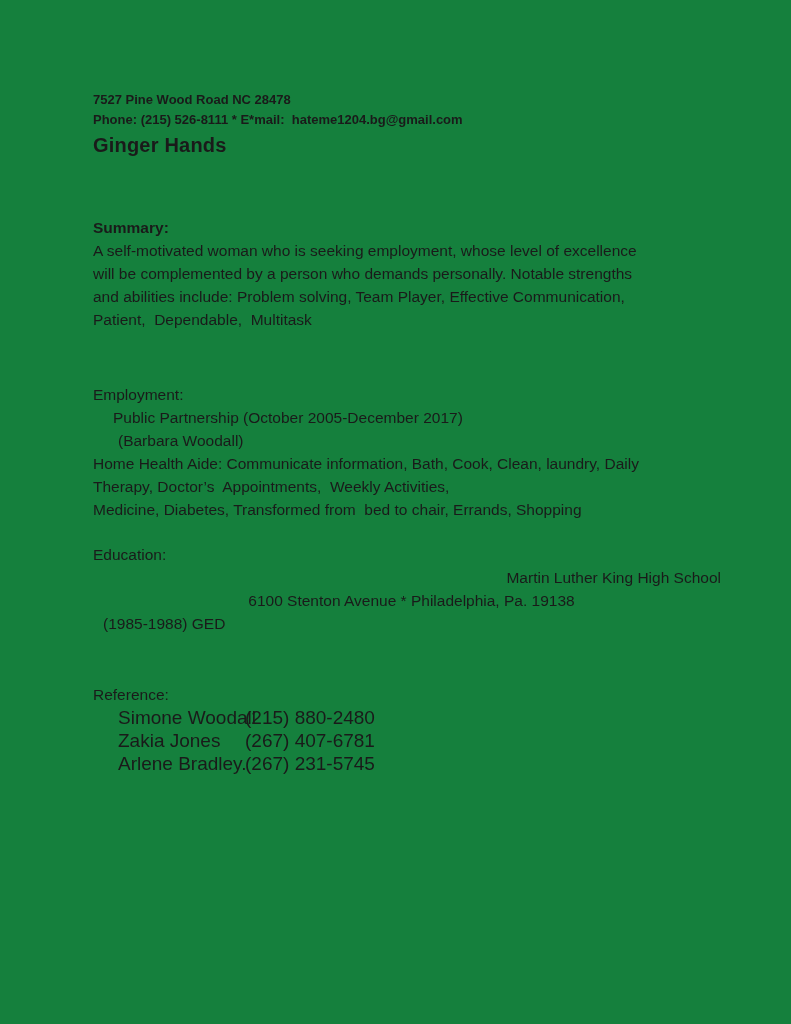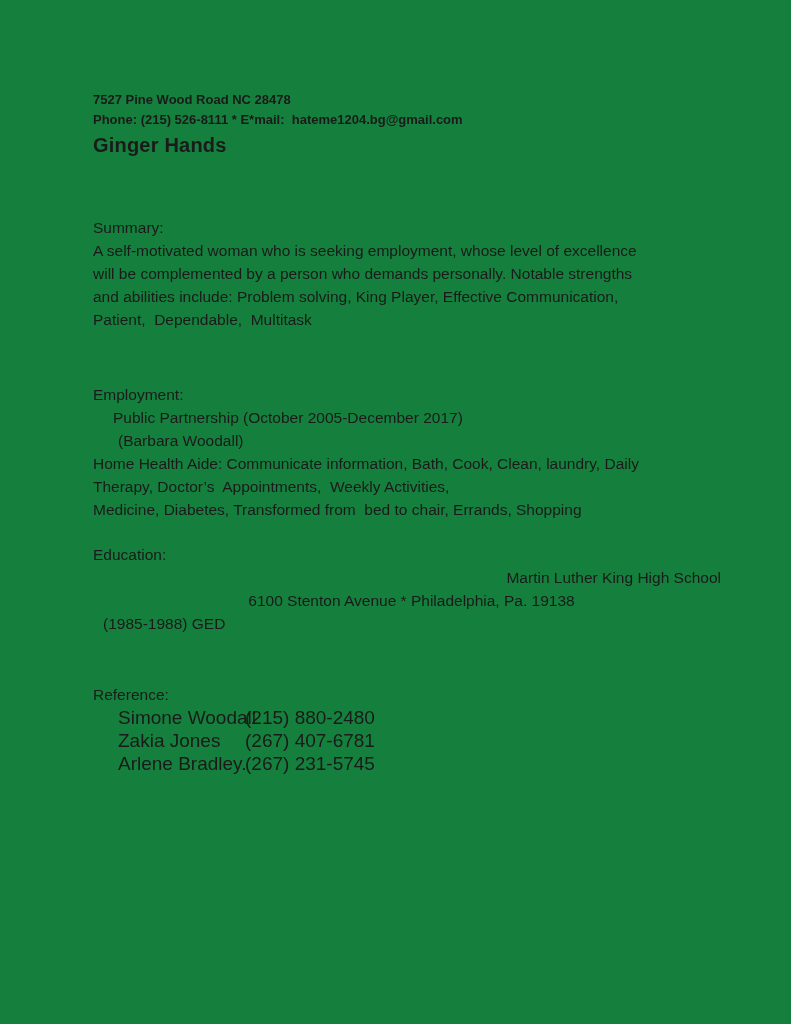--- a/index.html
+++ b/index.html
@@ -28,21 +28,21 @@
     line-height: 20px;
     font-weight: 700;
   }
   .name {
     margin: 2px 0 8px 0;
     font-size: 20px;
     line-height: 27px;
     font-weight: 700;
     letter-spacing: 0.2px;
   }
-  .bold { font-weight: 400; margin-top: 8px; }
+  .bold { font-weight: 700; margin-top: 8px; }
   .sec { margin: 0; }
   .sec-summary    { margin-top: 57px; }
   .sec-employment { margin-top: 52px; }
   .sec-education  { margin-top: 22px; }
   .sec-reference  { margin-top: 48px; }
   .ind-20 { padding-left: 20px; }
   .ind-25 { padding-left: 25px; }
   .ind-8  { padding-left: 8px; text-align: right; }
   .ind-9  { padding-left: 9px; text-align: center; }
   .ind-10 { padding-left: 10px; }
@@ -67,21 +67,21 @@
   <header>
     <div class="line small">7527 Pine Wood Road NC 28478</div>
     <div class="line small">Phone: (215) 526-8111 * E*mail:  hateme1204.bg@gmail.com</div>
     <h1 class="name">Ginger Hands</h1>
   </header>
 
   <section class="sec sec-summary">
     <div class="line bold">Summary:</div>
     <div class="line">A self-motivated woman who is seeking employment, whose level of excellence</div>
     <div class="line">will be complemented by a person who demands personally. Notable strengths</div>
-    <div class="line">and abilities include: Problem solving, King Player, Effective Communication,</div>
+    <div class="line">and abilities include: Problem solving, Team Player, Effective Communication,</div>
     <div class="line">Patient,  Dependable,  Multitask</div>
   </section>
 
   <section class="sec sec-employment">
     <div class="line">Employment:</div>
     <div class="line ind-20">Public Partnership (October 2005-December 2017)</div>
     <div class="line ind-25">(Barbara Woodall)</div>
     <div class="line">Home Health Aide: Communicate information, Bath, Cook, Clean, laundry, Daily</div>
     <div class="line">Therapy, Doctor’s  Appointments,  Weekly Activities,</div>
     <div class="line">Medicine, Diabetes, Transformed from  bed to chair, Errands, Shopping</div>

